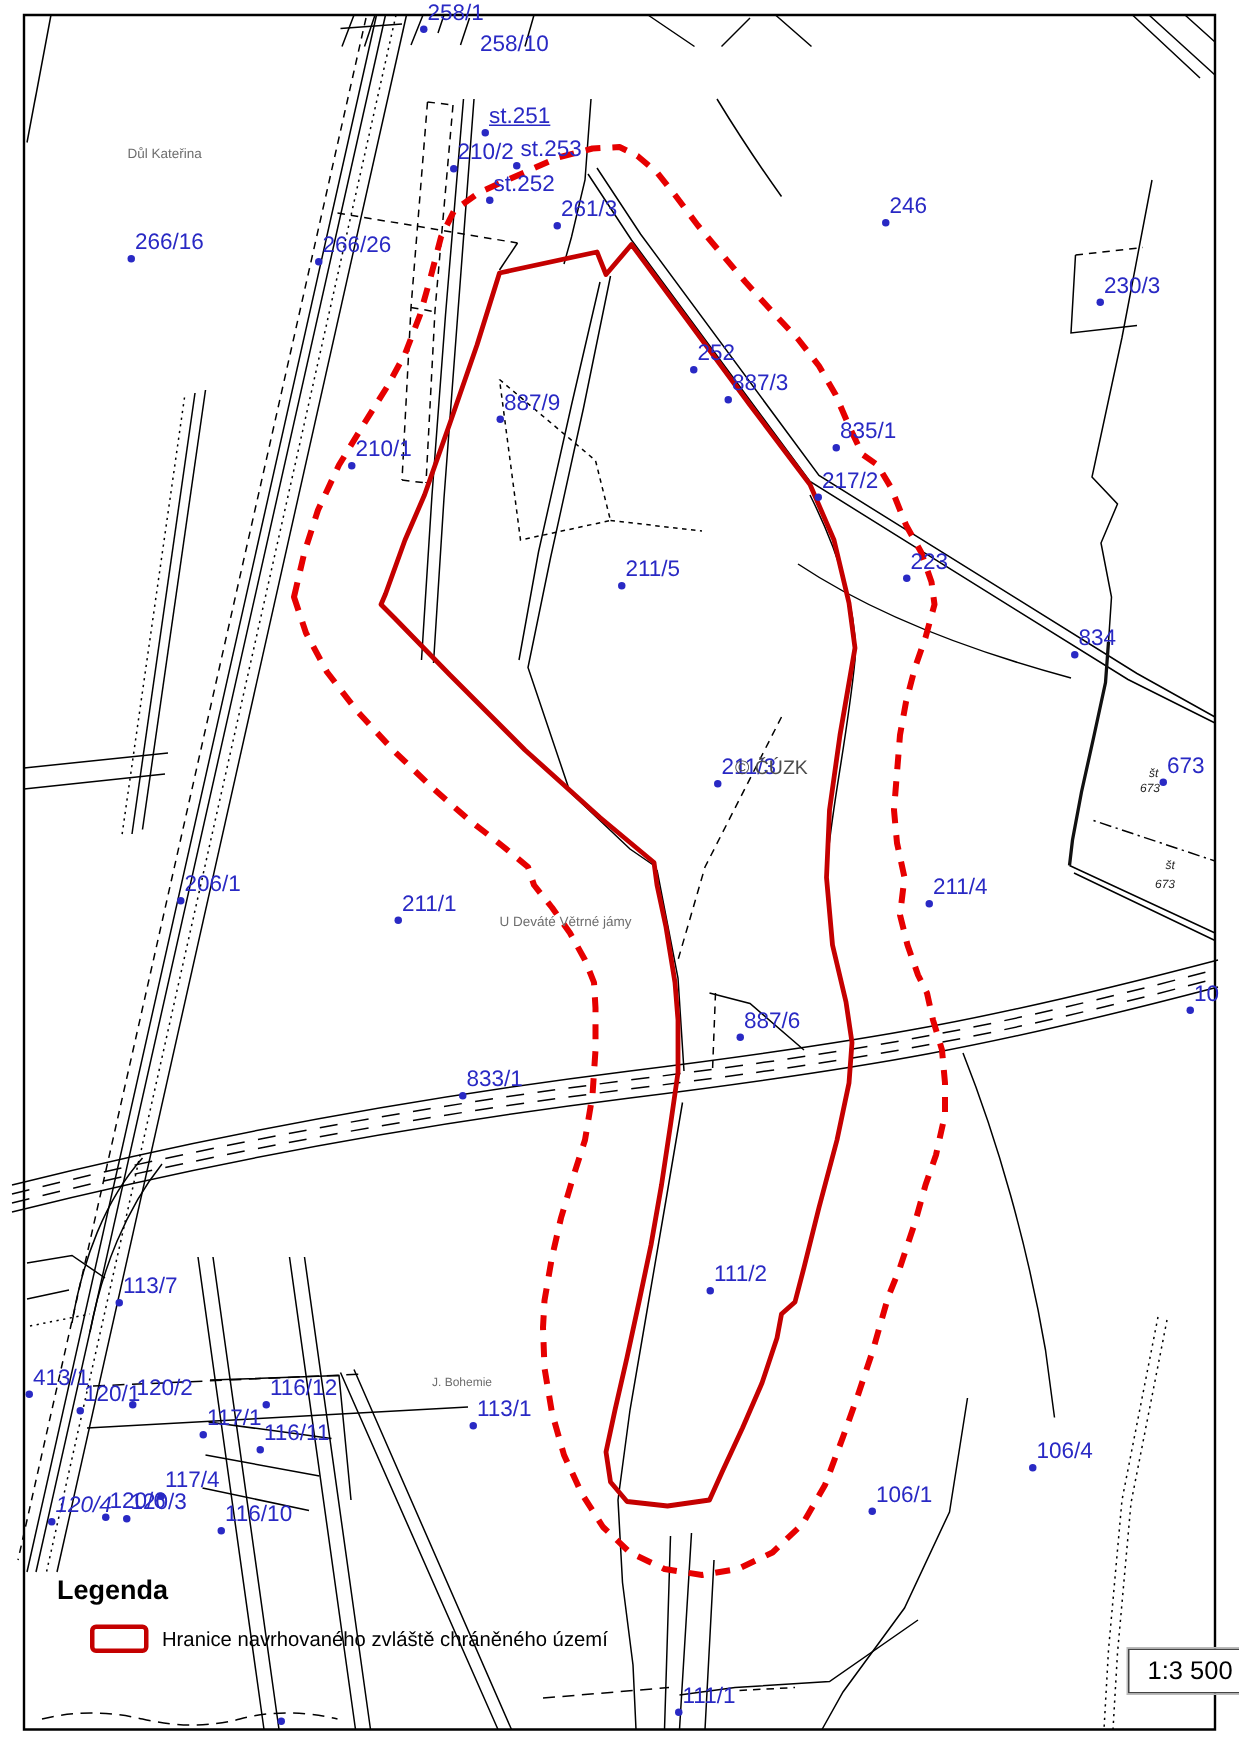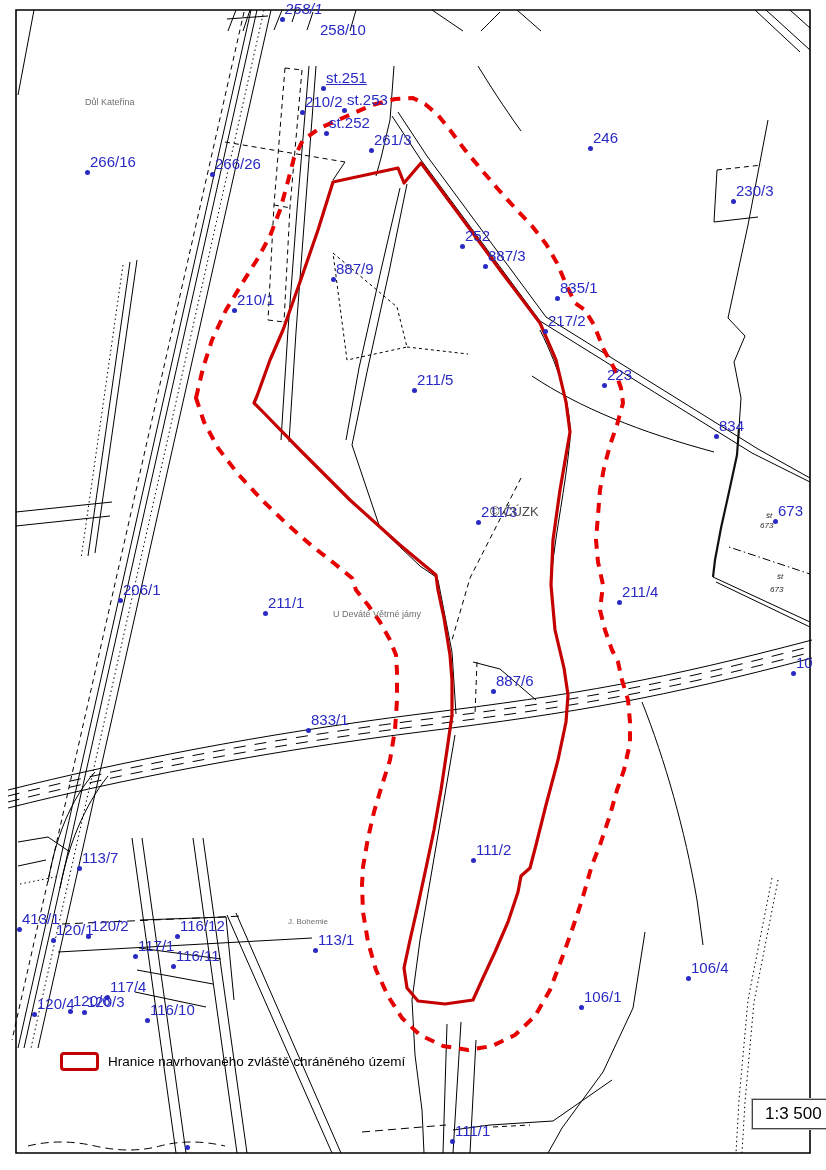--- a/index.html
+++ b/index.html
@@ -130,21 +130,21 @@
       L402,1018 L388,996 L376,970 L368,942 L363,912 L362,885 L363,867
       L368,838 L374,812 L382,785 L390,760 L395,730 L397,700 L397,672 L396,655
       L390,640 L380,622 L368,605 L356,590 L352,578
       L335,564 L312,546 L288,525 L262,500 L238,474 L218,448 L204,422 Z"></path>
 
     <path class="frame" d="M16,10 H810 V1153 H16 Z"></path>
   </svg>
 
   <div class="labels">
       <span class="pdot" style="left: 279.5px; top: 16.5px;"></span>
-      <span class="plabel" style="left: 285px; top: 0px; font-style: italic;">258/1</span>
+      <span class="plabel" style="left: 285px; top: 0px;">258/1</span>
       <span class="plabel" style="left: 320px; top: 21px;">258/10</span>
       <span class="pdot" style="left: 320.5px; top: 85.5px;"></span>
       <span class="plabel" style="left: 326px; top: 69px; text-decoration: underline;">st.251</span>
       <span class="pdot" style="left: 299.5px; top: 109.5px;"></span>
       <span class="plabel" style="left: 305px; top: 93px;">210/2</span>
       <span class="pdot" style="left: 341.5px; top: 107.5px;"></span>
       <span class="plabel" style="left: 347px; top: 91px;">st.253</span>
       <span class="pdot" style="left: 323.5px; top: 130.5px;"></span>
       <span class="plabel" style="left: 329px; top: 114px;">st.252</span>
       <span class="pdot" style="left: 368.5px; top: 147.5px;"></span>
@@ -203,21 +203,21 @@
       <span class="plabel" style="left: 180px; top: 917px;">116/12</span>
       <span class="pdot" style="left: 312.5px; top: 947.5px;"></span>
       <span class="plabel" style="left: 318px; top: 931px;">113/1</span>
       <span class="pdot" style="left: 132.5px; top: 953.5px;"></span>
       <span class="plabel" style="left: 138px; top: 937px;">117/1</span>
       <span class="pdot" style="left: 170.5px; top: 963.5px;"></span>
       <span class="plabel" style="left: 176px; top: 947px;">116/11</span>
       <span class="pdot" style="left: 104.5px; top: 994.5px;"></span>
       <span class="plabel" style="left: 110px; top: 978px;">117/4</span>
       <span class="pdot" style="left: 31.5px; top: 1011.5px;"></span>
-      <span class="plabel" style="left: 37px; top: 995px;">120/4</span>
+      <span class="plabel" style="left: 37px; top: 995px; font-style: italic;">120/4</span>
       <span class="pdot" style="left: 67.5px; top: 1008.5px;"></span>
       <span class="plabel" style="left: 73px; top: 992px;">120/6</span>
       <span class="pdot" style="left: 81.5px; top: 1009.5px;"></span>
       <span class="plabel" style="left: 87px; top: 993px;">120/3</span>
       <span class="pdot" style="left: 144.5px; top: 1017.5px;"></span>
       <span class="plabel" style="left: 150px; top: 1001px;">116/10</span>
       <span class="pdot" style="left: 685.5px; top: 975.5px;"></span>
       <span class="plabel" style="left: 691px; top: 959px;">106/4</span>
       <span class="pdot" style="left: 578.5px; top: 1004.5px;"></span>
       <span class="plabel" style="left: 584px; top: 988px;">106/1</span>
@@ -231,20 +231,21 @@
       <span class="place" style="left: 288px; top: 917px; font-size: 8px;">J. Bohemie</span>
       <span class="place" style="left: 490px; top: 504px; font-size: 13px; color: rgb(77, 77, 77);">© ČÚZK</span>
       <span class="ann" style="left: 766px; top: 511px;">št</span>
       <span class="ann" style="left: 760px; top: 521px;">673</span>
       <span class="ann" style="left: 777px; top: 572px;">št</span>
       <span class="ann" style="left: 770px; top: 585px;">673</span>
     </div>
 
 
   <div class="legend">
+    <div class="legend-heading">Legenda</div>
     <div id="legend-items">
         <div class="legend-row">
           <span class="swatch"></span>
           <span class="legend-label">Hranice navrhovaného zvláště chráněného území</span>
         </div>
       </div>
   </div>
 
   <div class="scale-box">
     <span>1:3 500</span>

